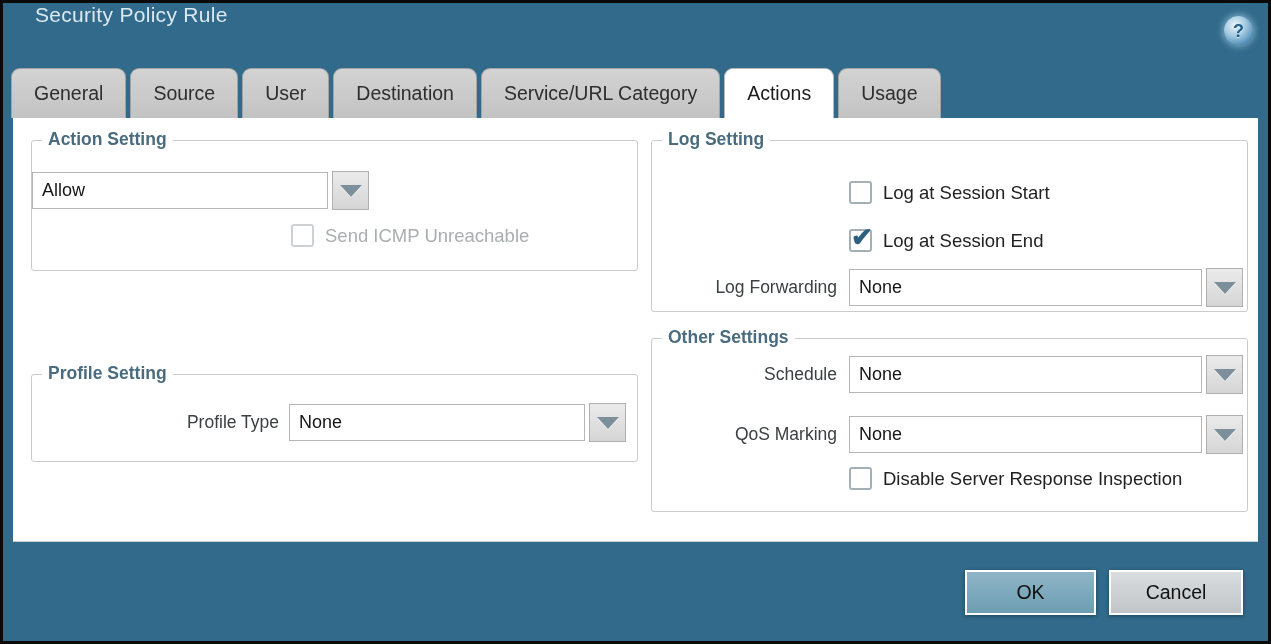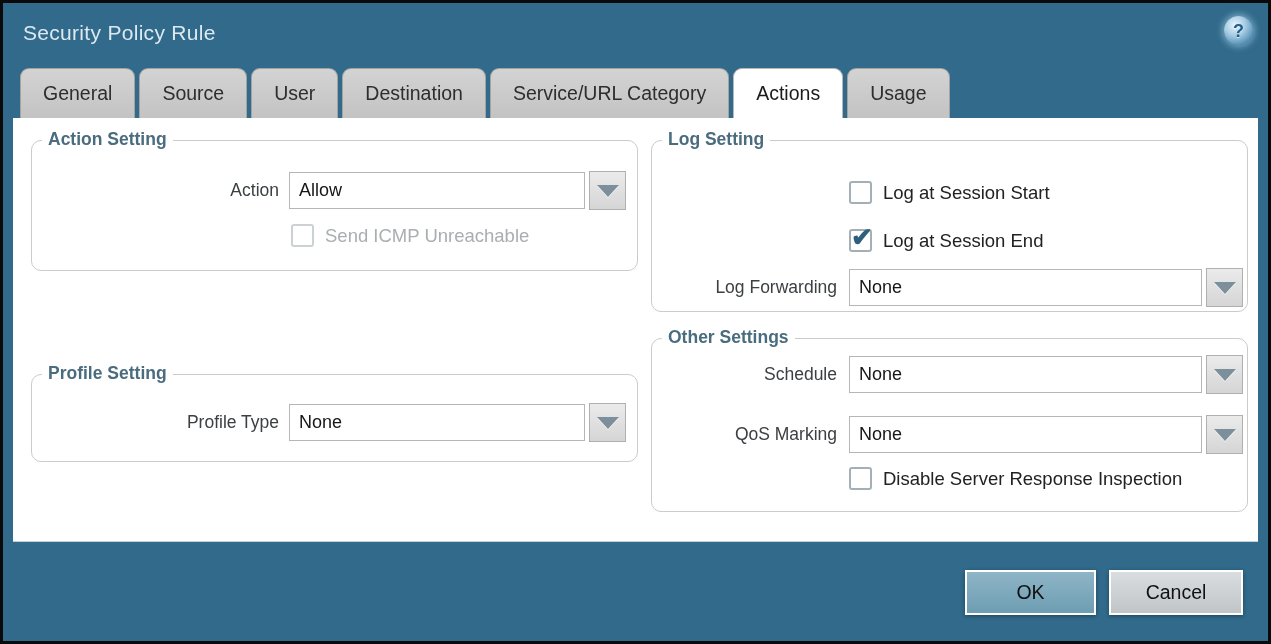--- a/index.html
+++ b/index.html
@@ -10,22 +10,22 @@
     width: 1271px; height: 644px;
     background: #316A8A;
     border: 3px solid #0a0a0a;
     overflow: hidden;
   }
 
   
   .titlebar {
     position: relative;
     height: 60px;
-    display: flex; align-items: center;
-    padding-left: 20px;
+    display: flex; 
+    padding-left: 32px;
   }
   .titlebar .title {
     color: #DCE9F1;
     font-size: 21px;
     letter-spacing: 0.3px;
   }
   .help-btn {
     position: absolute; top: 13px; right: 15px;
     width: 29px; height: 29px; border-radius: 50%;
     background: radial-gradient(circle at 38% 32%, #e9f5fb 0%, #a8cde4 38%, #4f8cb4 78%, #2f6a92 100%);
@@ -34,21 +34,21 @@
     cursor: pointer;
   }
   .help-btn .qmark {
     color: #1f5e8c; font-size: 18px; font-weight: bold; line-height: 1;
     text-shadow: 0 1px 0 rgba(255,255,255,.6);
   }
 
   
   .tabstrip {
     display: flex; align-items: flex-end;
-    height: 55px; padding-left: 17px; gap: 4px;
+    height: 55px; padding-left: 8px; gap: 4px;
   }
   .tab {
     height: 50px; line-height: 48px;
     padding: 0 22px;
     background: linear-gradient(#d3d3d3, #c3c3c3);
     border: 1px solid #a3a3a3; border-bottom: none;
     border-radius: 9px 9px 0 0;
     font-size: 19.5px; color: #2e2e2e;
     cursor: pointer; white-space: nowrap;
   }
@@ -63,21 +63,21 @@
     position: relative;
     margin: 0 10px;
     height: 424px;
     background: #ffffff;
     border-bottom: 1px solid #c9cfd3;
   }
 
   fieldset.group {
     position: absolute;
     border: 1px solid #cbcbcb;
-    border-radius: 10px;
+    border-radius: 3px;
     background: #fff;
     padding-left: 35px;
   }
   .fs-action  { left: 18px;  top: 22px;  width: 607px; height: 131px; }
   .fs-profile { left: 18px;  top: 256px; width: 607px; height: 88px;  }
   .fs-log     { left: 638px; top: 22px;  width: 597px; height: 172px; }
   .fs-other   { left: 638px; top: 220px; width: 597px; height: 174px; }
 
   legend.group-legend {
     position: absolute; top: -12px; left: 10px;
@@ -176,21 +176,20 @@
     <div class="tab">Service/URL Category</div>
     <div class="tab active">Actions</div>
     <div class="tab">Usage</div>
   </div>
 
   <div class="panel">
 
     <fieldset class="group fs-action">
       <legend class="group-legend">Action Setting</legend>
       <div class="row" style="top:30px; left:0;">
-        <span class="field-label">Action</span>
         <div class="dd-field">
           <span>Allow</span>
         </div>
         <div class="dd-btn">
           <span class="chevron-down"></span>
         </div>
       </div>
       <div class="row cb-row disabled" style="top:83px; left:259px;">
         <div class="checkbox">
           

